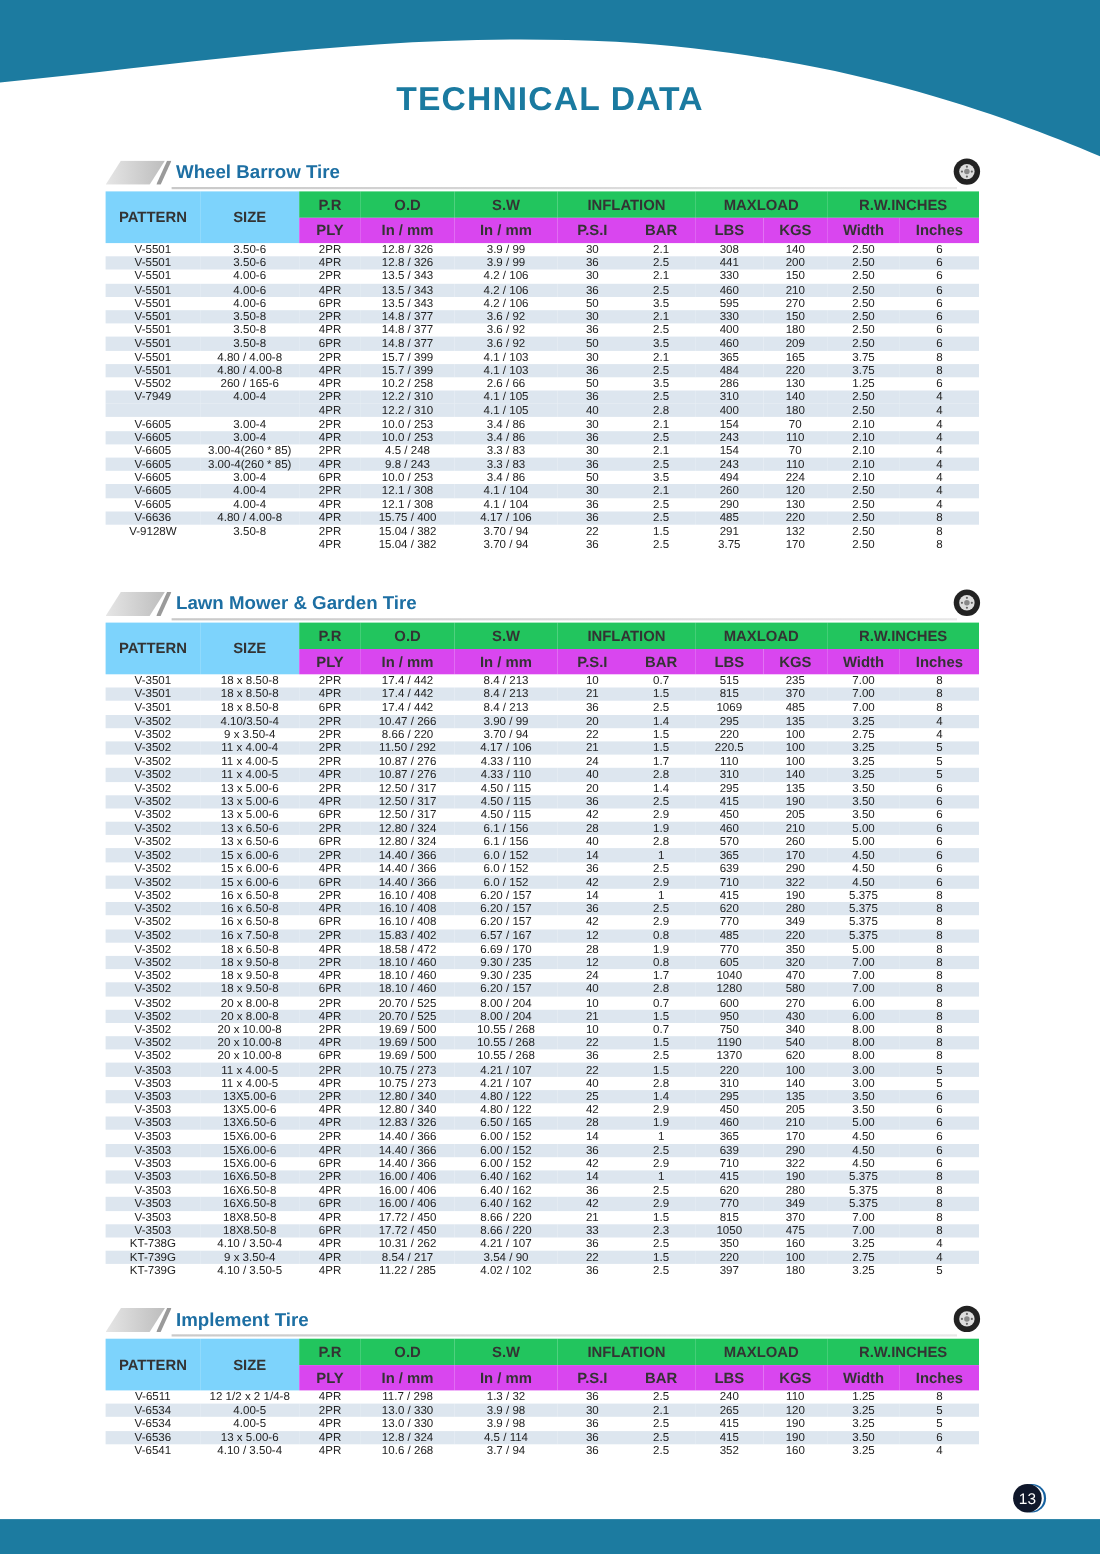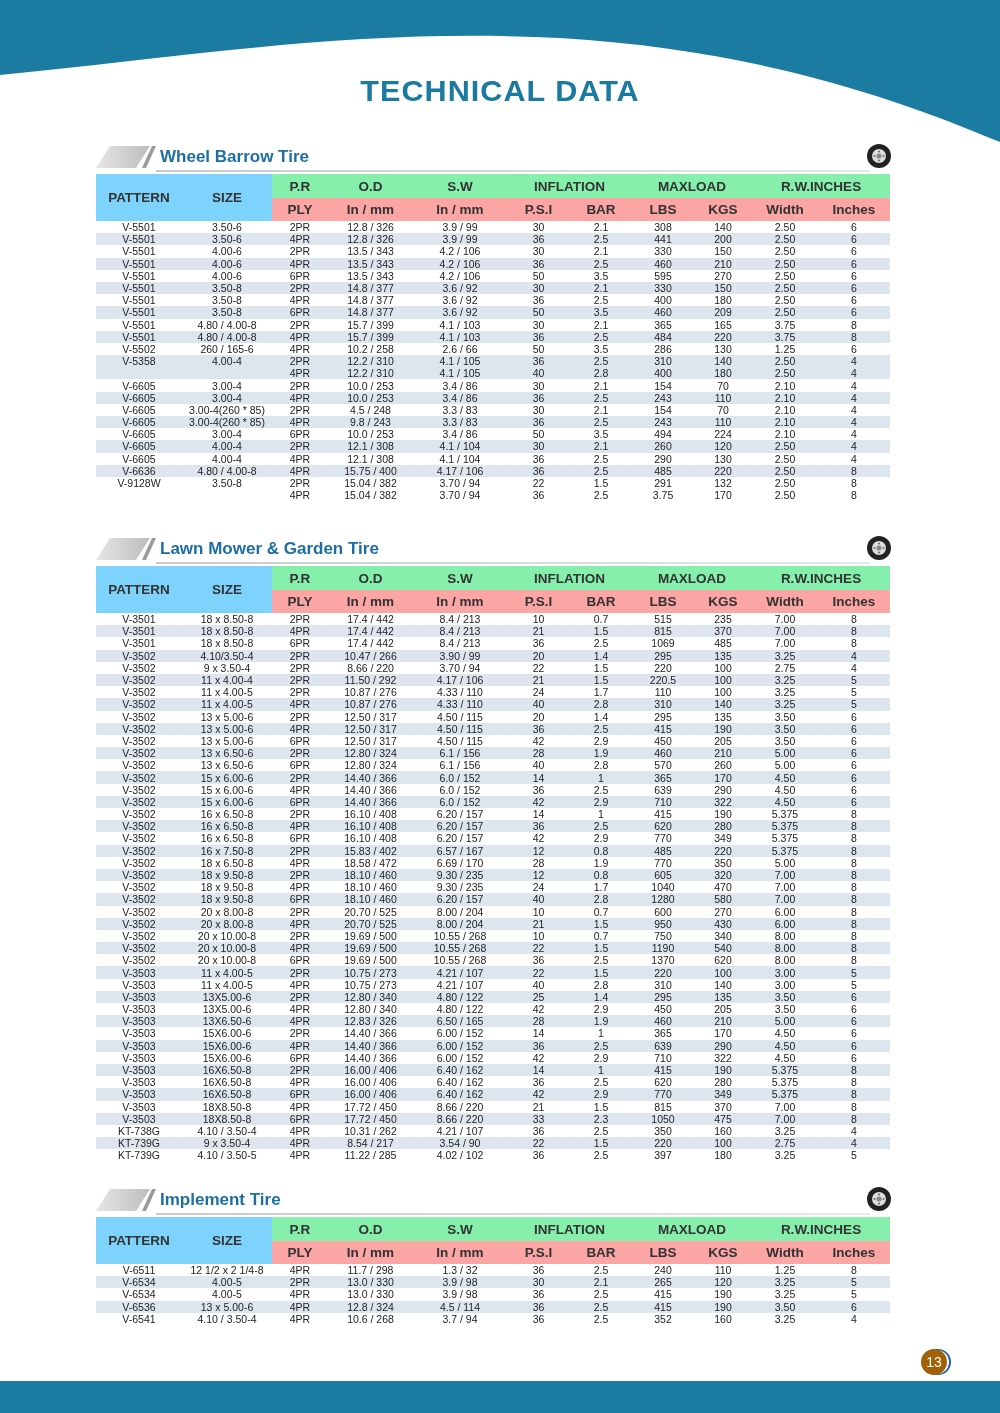--- a/index.html
+++ b/index.html
@@ -8,28 +8,28 @@
   .page-title{position:absolute;top:74px;left:0;width:1000px;text-align:center;font-family:"Liberation Sans",sans-serif;font-weight:bold;font-size:30px;color:#1a7aa0;letter-spacing:1px;transform:scaleX(1.02);}
   .section{position:absolute;left:96px;width:794px;}
   .sec-head{position:relative;height:30px;}
   .sec-head .slant{position:absolute;left:0;top:2px;width:54px;height:22px;background:linear-gradient(90deg,#e6e6e6,#bdbdbd);clip-path:polygon(14px 0,54px 0,40px 100%,0 100%);}
   .sec-head .slant2{position:absolute;left:46px;top:2px;width:14px;height:22px;background:#9a9a9a;clip-path:polygon(10px 0,14px 0,4px 100%,0 100%);}
   .sec-head .title{position:absolute;left:64px;top:3px;font-weight:bold;font-size:17px;color:#1d6fa3;}
   .sec-head .rule{position:absolute;left:60px;right:20px;top:26px;height:2px;background:linear-gradient(90deg,#c9c9c9,#e8e8e8);}
   .sec-head .tire{position:absolute;right:-2px;top:-1px;width:26px;height:26px;}
   table{border-collapse:collapse;width:794px;table-layout:fixed;font-size:10.5px;color:#222;}
   th{font-weight:bold;font-size:13.5px;color:#333;padding:0;}
-  .h1 th{height:24px;background:#86efac;}
-  .h2 th{height:23px;background:#fca5a5;}
+  .h1 th{height:24px;background:#22c55e;}
+  .h2 th{height:23px;background:#d946ef;}
   th.rowspan{background:#7dd3fc;}
   td{text-align:center;padding:0;height:12.2px;line-height:12px;white-space:nowrap;}
   tr.alt td{background:#dde6ef;}
   .col-pat{width:86px}.col-size{width:90px}.col-pr{width:56px}.col-od{width:85px}.col-sw{width:94px}.col-psi{width:63px}.col-bar{width:62px}.col-lbs{width:62px}.col-kgs{width:58px}.col-w{width:66px}.col-in{width:72px}
   .bottom-bar{position:absolute;left:0;top:1381px;width:1000px;height:32px;background:#1c7ba0;}
-  .page-num{position:absolute;left:921px;top:1349px;width:26px;height:26px;border-radius:50%;background:#a16207;color:#fff;font-size:14px;text-align:center;line-height:26px;box-shadow:3px 0 0 -1px #fff,4px 0 0 0 #1762a0;}
+  .page-num{position:absolute;left:921px;top:1349px;width:26px;height:26px;border-radius:50%;background:#0f172a;color:#fff;font-size:14px;text-align:center;line-height:26px;box-shadow:3px 0 0 -1px #fff,4px 0 0 0 #1762a0;}
 </style>
 </head>
 <body>
 
 <svg class="top-wave" viewBox="0 0 1000 150" preserveAspectRatio="none">
   <path d="M0,0 H1000 V142 C900,100 760,50 560,38 C360,28 200,55 0,75 Z" fill="#1c7ba0"></path>
 </svg>
 <div class="page-title">TECHNICAL DATA</div>
 
 <div class="section" style="top:144px;">
@@ -225,21 +225,21 @@
           <td>10.2 / 258</td>
           <td>2.6 / 66</td>
           <td>50</td>
           <td>3.5</td>
           <td>286</td>
           <td>130</td>
           <td>1.25</td>
           <td>6</td>
         </tr>
         <tr class="alt">
-          <td>V-5358</td>
+          <td>V-7949</td>
           <td>4.00-4</td>
           <td>2PR</td>
           <td>12.2 / 310</td>
           <td>4.1 / 105</td>
           <td>36</td>
           <td>2.5</td>
           <td>310</td>
           <td>140</td>
           <td>2.50</td>
           <td>4</td>

